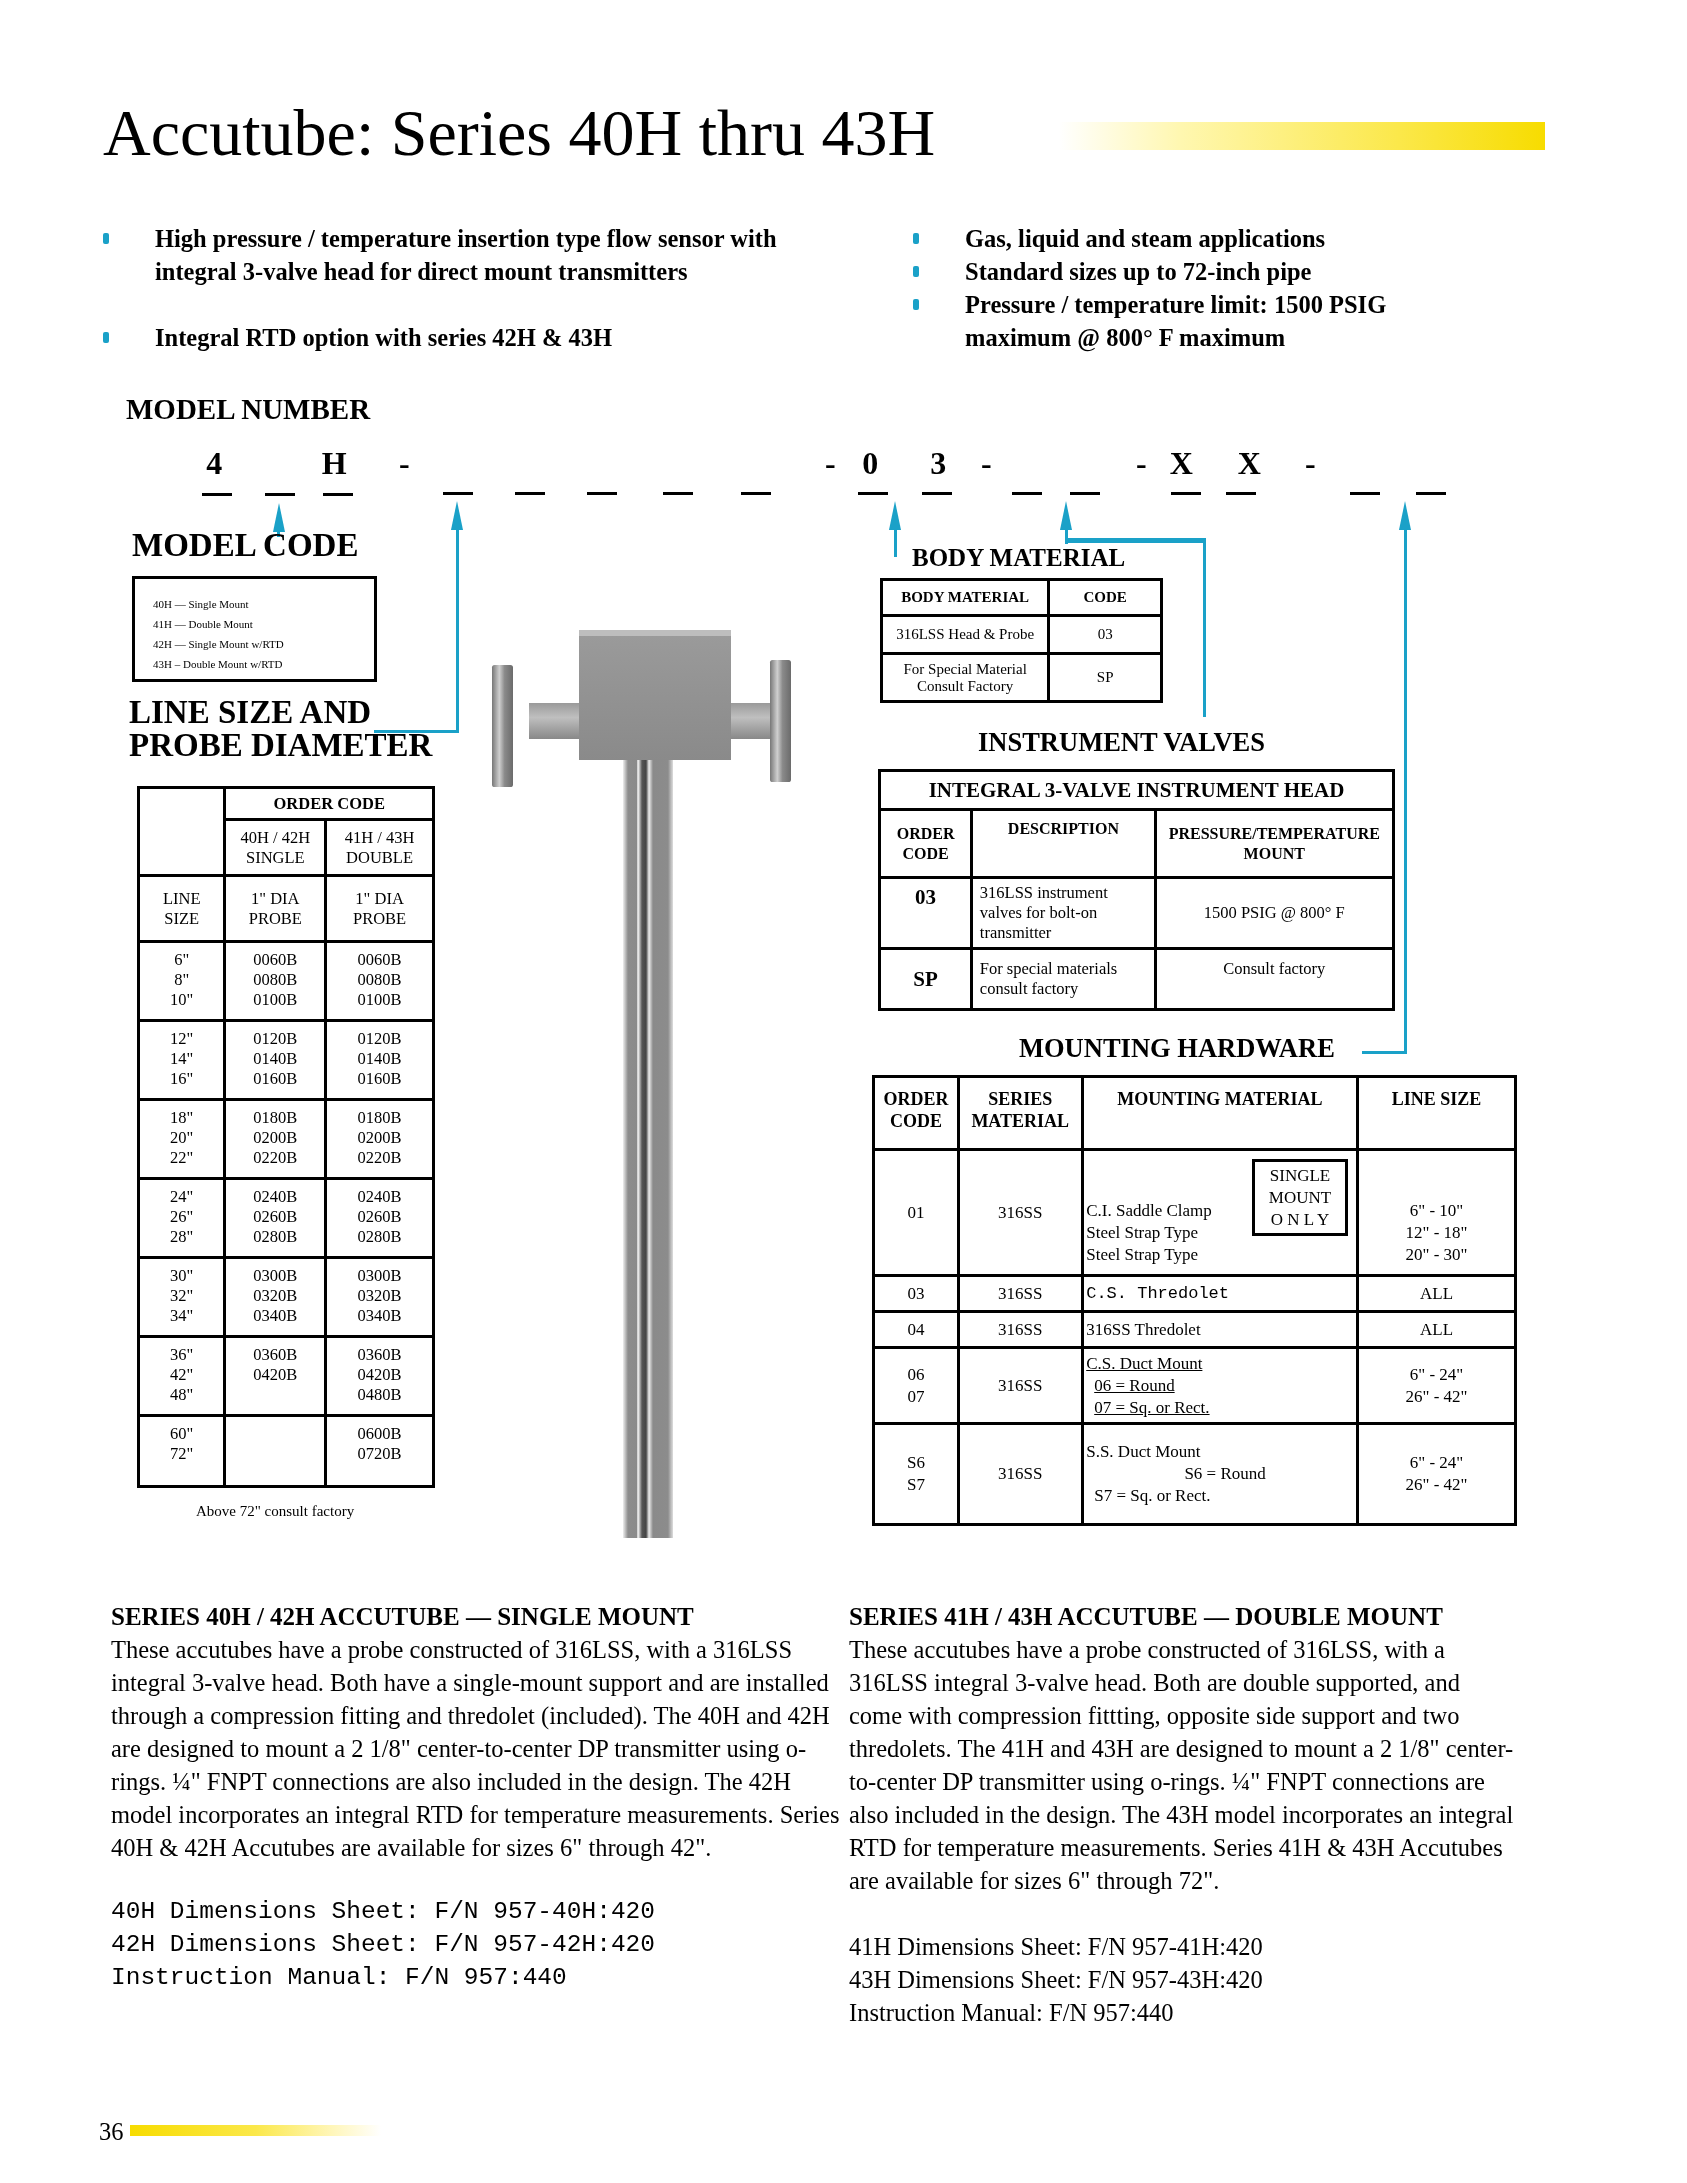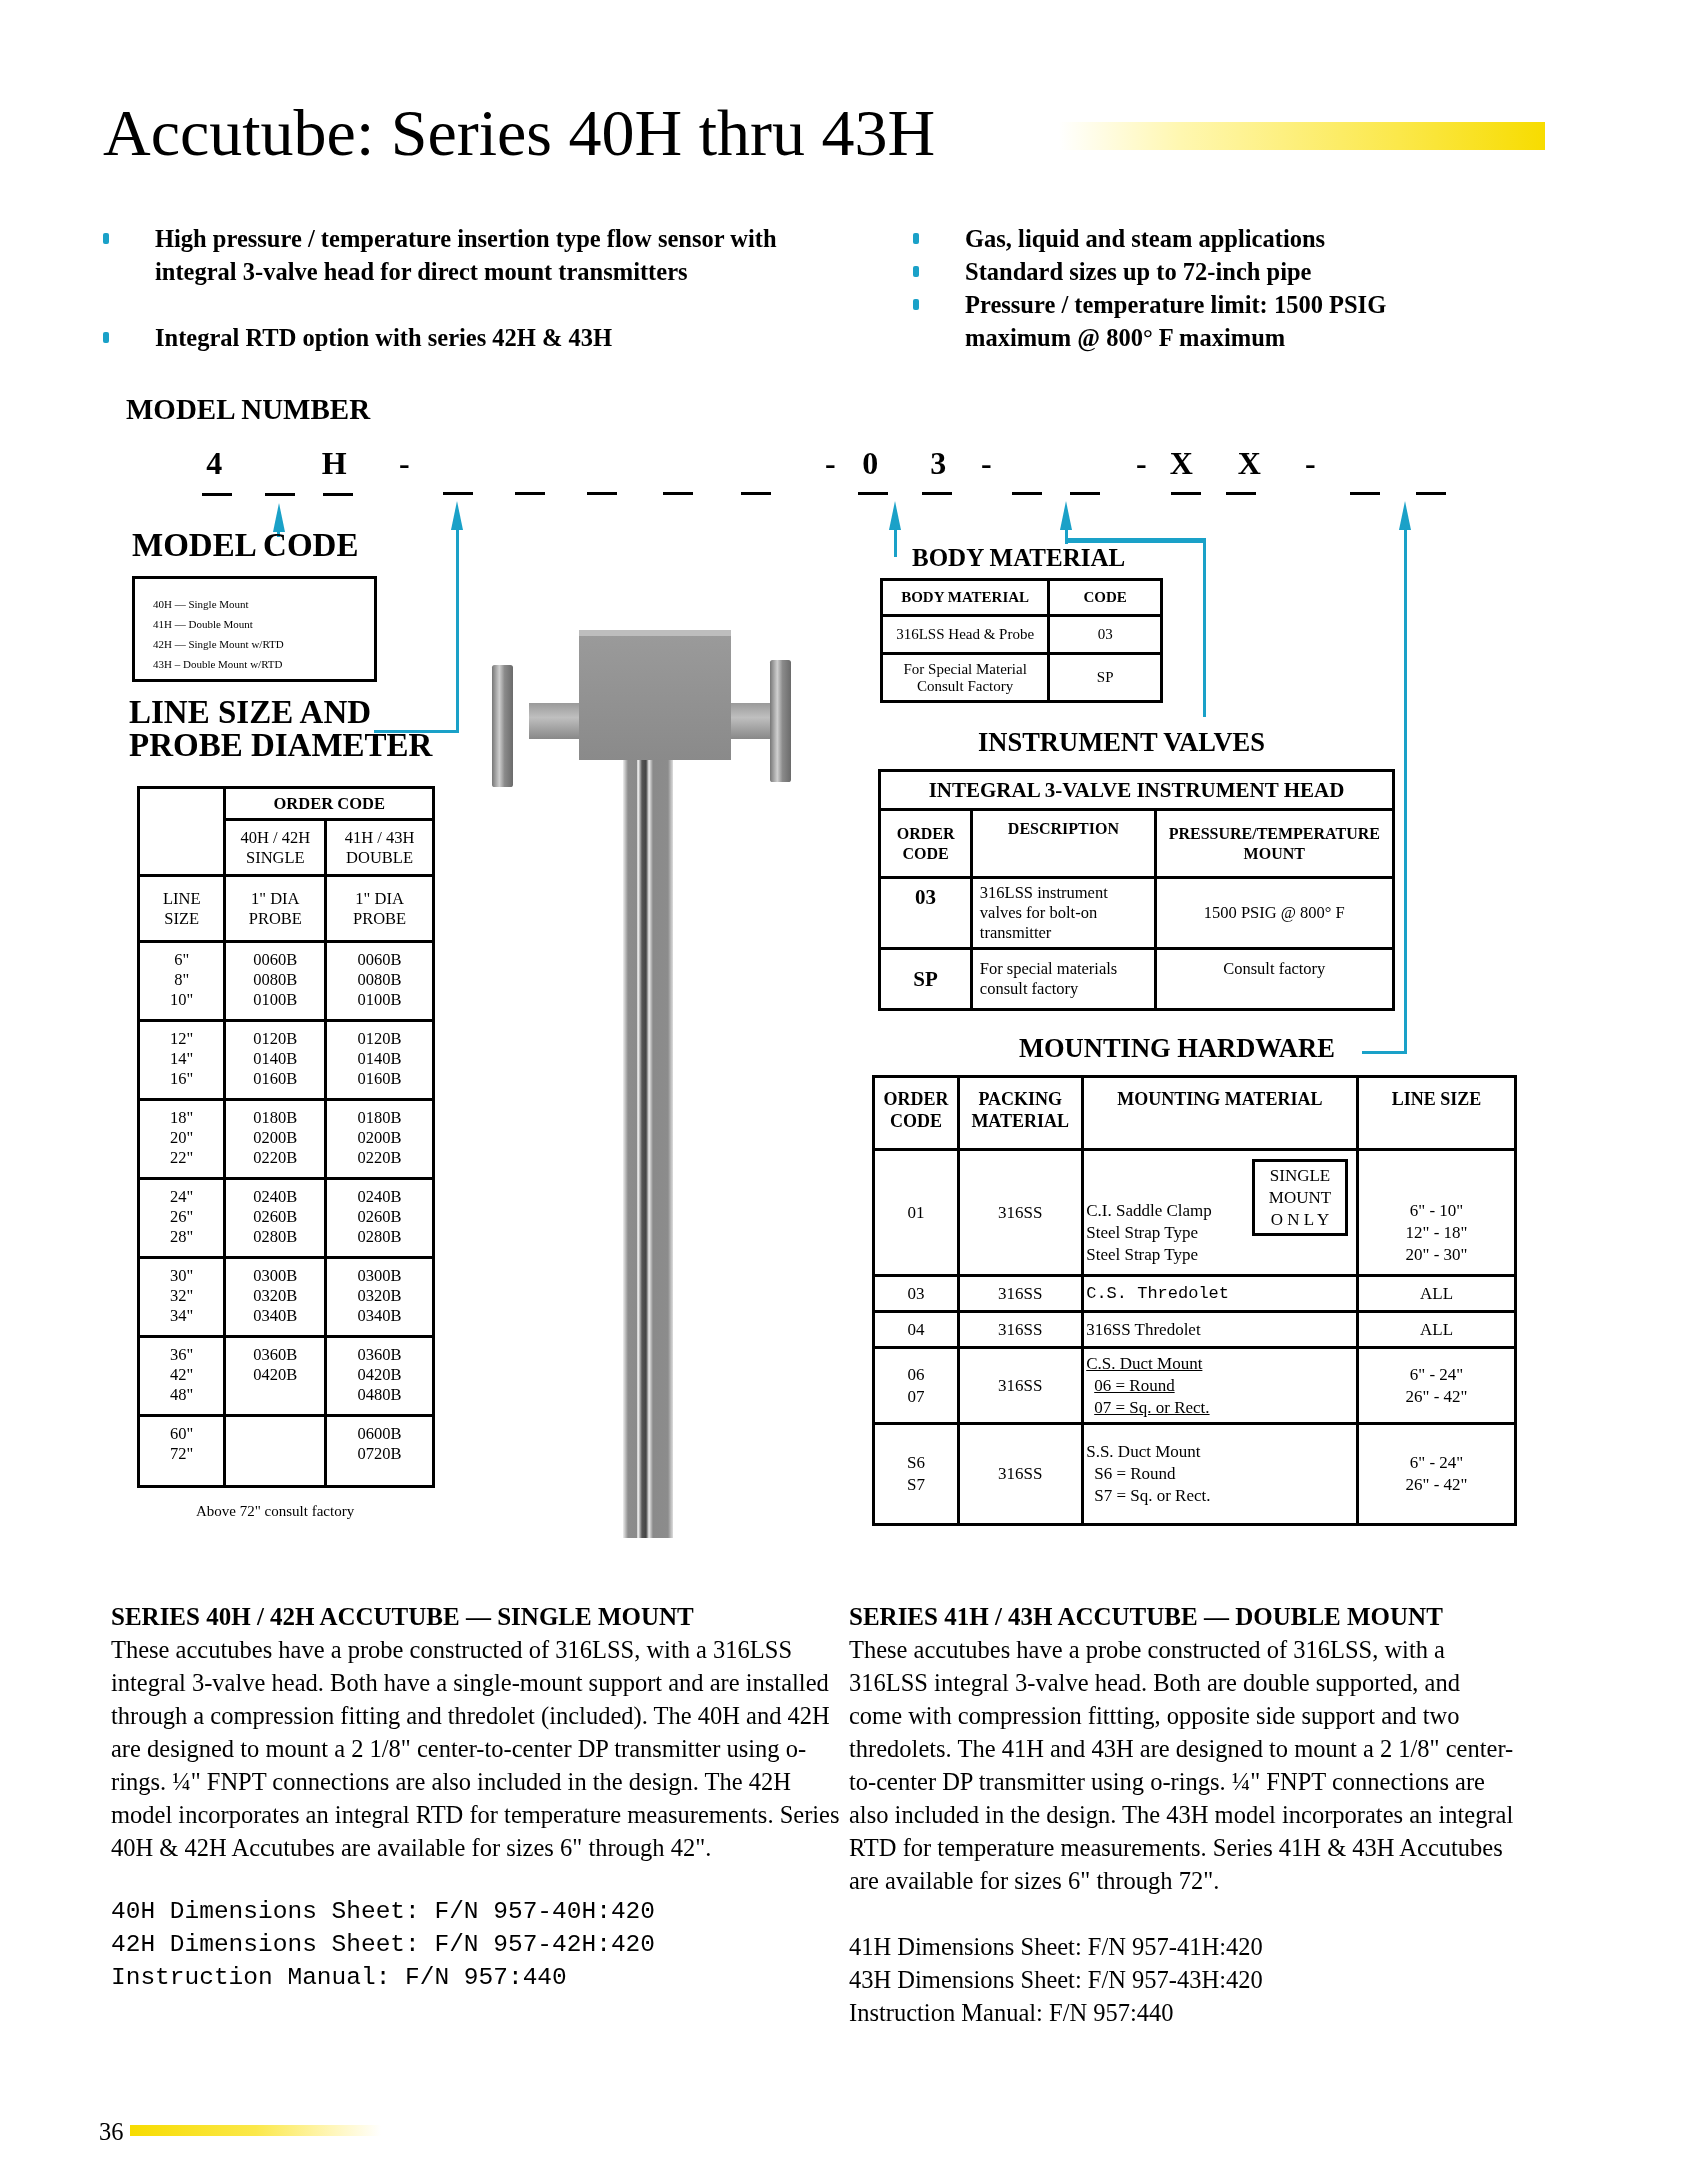--- a/index.html
+++ b/index.html
@@ -409,21 +409,21 @@
       <col style="width:277px">
       <col style="width:159px">
     </colgroup>
   <tbody>
       <tr>
     <th>
           <div>ORDER</div>
           <div>CODE</div>
         </th>
     <th>
-          <div>PACKING</div>
+          <div>SERIES</div>
           <div>MATERIAL</div>
         </th>
     <th>MOUNTING MATERIAL</th>
     <th>LINE SIZE</th>
   </tr>
   </tbody>
     <tbody id="mount-body">
       <tr style="height: 126px;">
         <td>
           <div>01</div>
@@ -486,21 +486,21 @@
         </td>
       </tr>
       <tr style="height: 101px;">
         <td>
           <div>S6</div>
           <div>S7</div>
         </td>
         <td>316SS</td>
         <td class="mat" style="position: relative;">
           <div>S.S. Duct Mount</div>
-          <div style="padding-left: 8px;">S6 = Round</div>
+          <div style="padding-left: 8px; text-align: center;">S6 = Round</div>
           <div style="padding-left: 8px;">S7 = Sq. or Rect.</div>
         </td>
         <td>
           <div>6" - 24"</div>
           <div>26" - 42"</div>
         </td>
       </tr>
     </tbody>
 </table>
 

